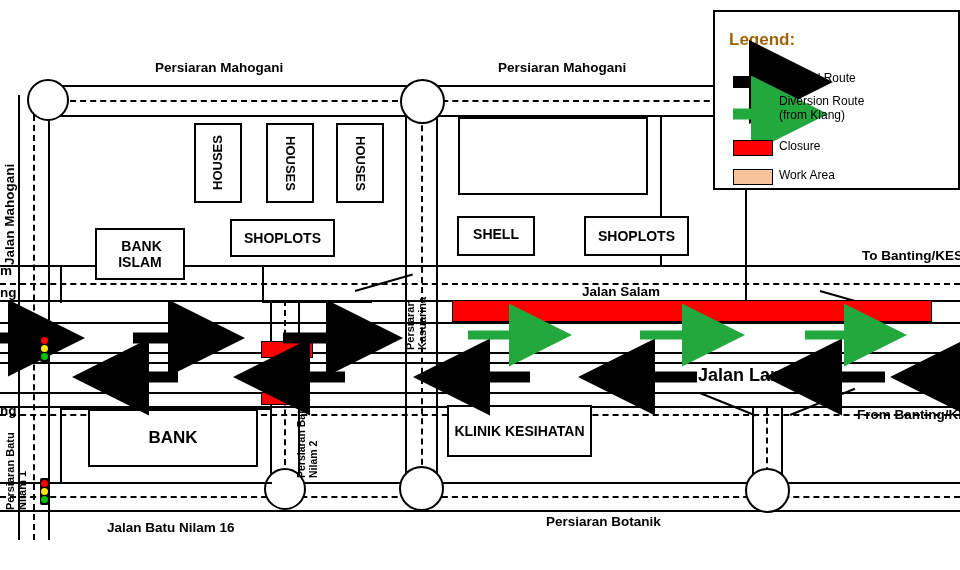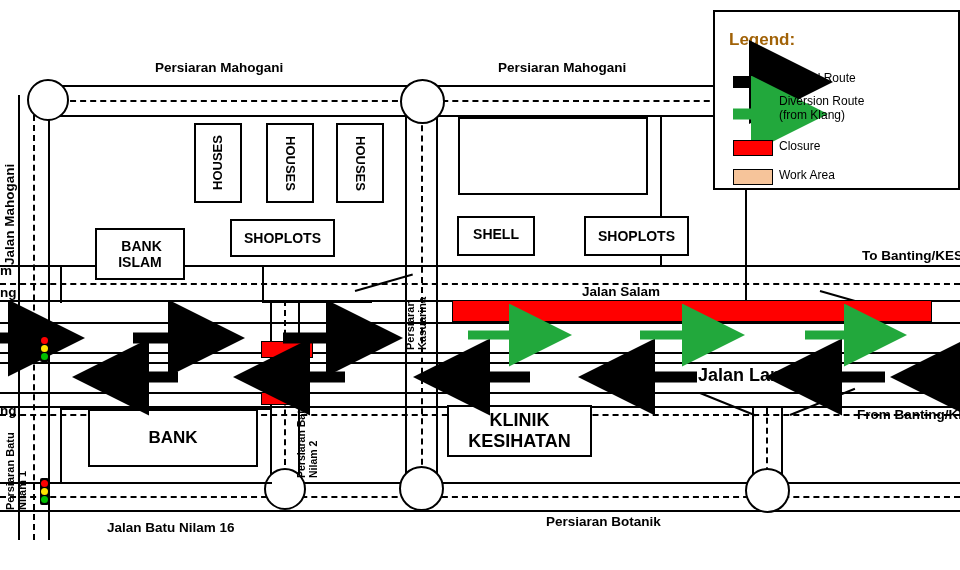--- a/index.html
+++ b/index.html
@@ -226,21 +226,21 @@
   <div class="box" style="left:457px; top:216px; width:78px; height:40px;"></div>
   <div class="lbl" style="left:457px; top:216px; width:78px; height:36px; display:flex; align-items:center; justify-content:center; font-size:14px;">SHELL</div>
 
   <div class="box" style="left:584px; top:216px; width:105px; height:40px;"></div>
   <div class="lbl" style="left:584px; top:216px; width:105px; height:40px; display:flex; align-items:center; justify-content:center; font-size:14px;">SHOPLOTS</div>
 
   <div class="box" style="left:88px; top:409px; width:170px; height:58px;"></div>
   <div class="lbl" style="left:88px; top:409px; width:170px; height:58px; display:flex; align-items:center; justify-content:center; font-size:17px;">BANK</div>
 
   <div class="box" style="left:447px; top:405px; width:145px; height:52px;"></div>
-  <div class="lbl" style="left:447px; top:405px; width:145px; height:52px; display:flex; align-items:center; justify-content:center; font-size:18px;">KLINIK KESIHATAN</div>
+  <div class="lbl" style="left:447px; top:405px; width:145px; height:52px; display:flex; align-items:center; justify-content:center; font-size:14px;">KLINIK KESIHATAN</div>
 
   <div class="line" style="left:60px; top:408px; width:2px; height:74px;"></div>
   <div class="line" style="left:62px; top:482px; width:210px; height:2px;"></div>
   <div class="line" style="left:60px; top:408px; width:210px; height:2px;"></div>
 
   <div class="closure" style="left:452px; top:300px; width:480px; height:22px;"></div>
   <div class="closure" style="left:261px; top:341px; width:52px; height:17px;"></div>
   <div class="closure" style="left:261px; top:392px; width:42px; height:13px;"></div>
 
   <svg class="arrow" style="left:0px; top:305px; width:960px; height:80px;">

